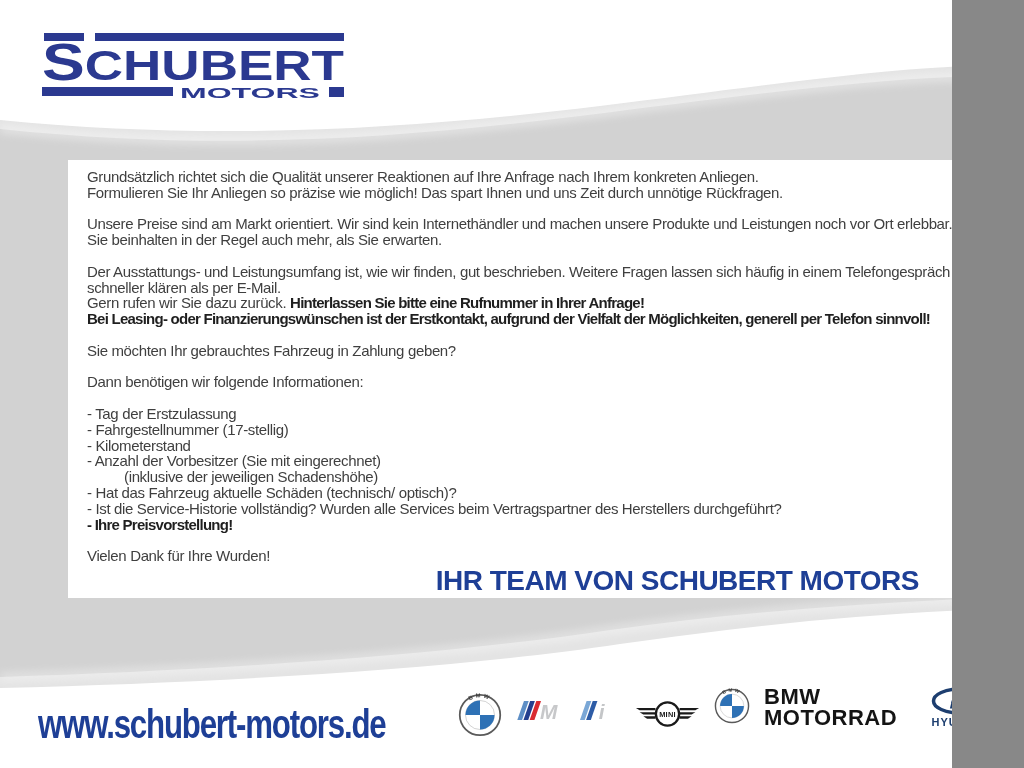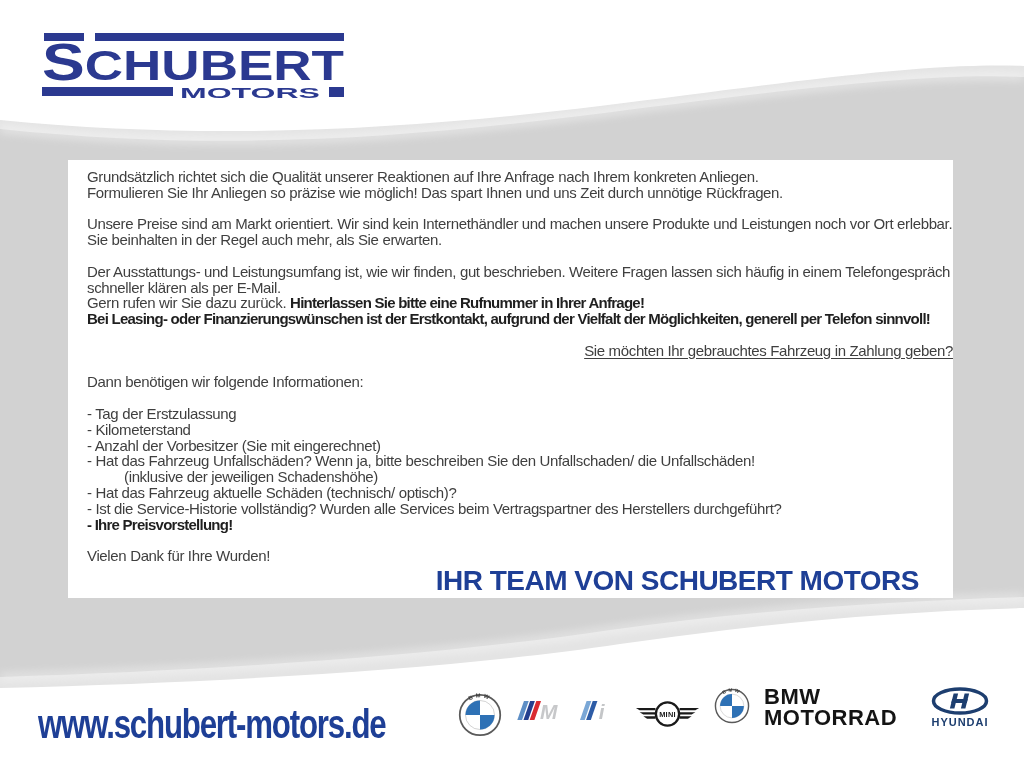--- a/index.html
+++ b/index.html
@@ -1,29 +1,29 @@
 <!DOCTYPE html>
 <html><head>
 <meta charset="utf-8">
 <style>
   html,body{margin:0;padding:0;background:#888;}
-  .page{position:relative;width:1024px;height:768px;overflow:hidden;background:#7dd3fc;
+  .page{position:relative;width:952px;height:768px;overflow:hidden;background:#7dd3fc;
         font-family:"Liberation Sans",sans-serif;}
   .bg{position:absolute;left:0;top:0;z-index:0;}
 
   
   .logo-svg{position:absolute;left:42px;top:32px;width:302px;height:66px;z-index:2;}
 
   
   .card{position:absolute;left:68px;top:160px;width:885px;height:438px;background:#ffffff;
         z-index:3;padding:9px 0 0 19px;box-sizing:border-box;}
   .ln{height:15.8px;line-height:15.8px;font-size:15px;letter-spacing:-0.35px;
       color:#3f3f3f;white-space:nowrap;}
   .ln .b,.ln.b{font-weight:bold;color:#1f1f1f;letter-spacing:-0.75px;}
-  .ln.u{text-decoration:underline;text-underline-offset:2px;text-align:right;}
+  .ln.u{text-underline-offset:2px;}
   .ln.indent{padding-left:6px;margin-left:31px;}
   .team{position:absolute;right:34px;top:405px;font-size:28px;font-weight:bold;
         color:#1e3f96;letter-spacing:-0.5px;white-space:nowrap;}
 
   
   .site-url{position:absolute;left:38px;top:702px;z-index:3;font-size:40px;font-weight:600;
             color:#1e3f96;letter-spacing:-1.5px;white-space:nowrap;
             transform:scaleX(0.78);transform-origin:left top;}
   .flogo{position:absolute;z-index:3;}
   .roundel-1{left:458px;top:693px;width:44px;height:44px;}
@@ -78,23 +78,23 @@
     <div class="ln">Der Ausstattungs- und Leistungsumfang ist, wie wir finden, gut beschrieben. Weitere Fragen lassen sich häufig in einem Telefongespräch</div>
     <div class="ln">schneller klären als per E-Mail.</div>
     <div class="ln"><span>Gern rufen wir Sie dazu zurück. </span><span class="b">Hinterlassen Sie bitte eine Rufnummer in Ihrer Anfrage!</span></div>
     <div class="ln b">Bei Leasing- oder Finanzierungswünschen ist der Erstkontakt, aufgrund der Vielfalt der Möglichkeiten, generell per Telefon sinnvoll!</div>
     <div class="ln"></div>
     <div class="ln u">Sie möchten Ihr gebrauchtes Fahrzeug in Zahlung geben?</div>
     <div class="ln"></div>
     <div class="ln">Dann benötigen wir folgende Informationen:</div>
     <div class="ln"></div>
     <div class="ln">- Tag der Erstzulassung</div>
+    <div class="ln">- Fahrgestellnummer (17-stellig)</div>
     <div class="ln">- Kilometerstand</div>
     <div class="ln">- Anzahl der Vorbesitzer (Sie mit eingerechnet)</div>
-    <div class="ln">- Hat das Fahrzeug Unfallschäden? Wenn ja, bitte beschreiben Sie den Unfallschaden/ die Unfallschäden!</div>
     <div class="ln indent">(inklusive der jeweiligen Schadenshöhe)</div>
     <div class="ln">- Hat das Fahrzeug aktuelle Schäden (technisch/ optisch)?</div>
     <div class="ln">- Ist die Service-Historie vollständig? Wurden alle Services beim Vertragspartner des Herstellers durchgeführt?</div>
     <div class="ln b">- Ihre Preisvorstellung!</div>
     <div class="ln"></div>
     <div class="ln">Vielen Dank für Ihre Wurden!</div>
     <div class="team">IHR TEAM VON SCHUBERT MOTORS</div>
   </main>
 
   <footer>

